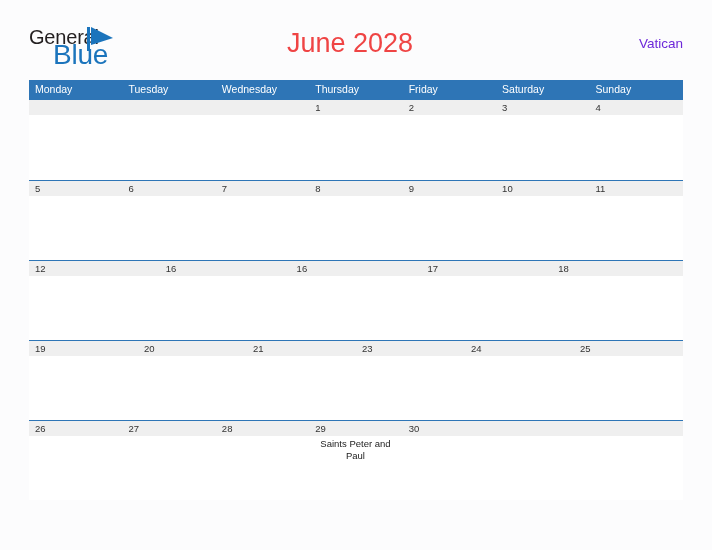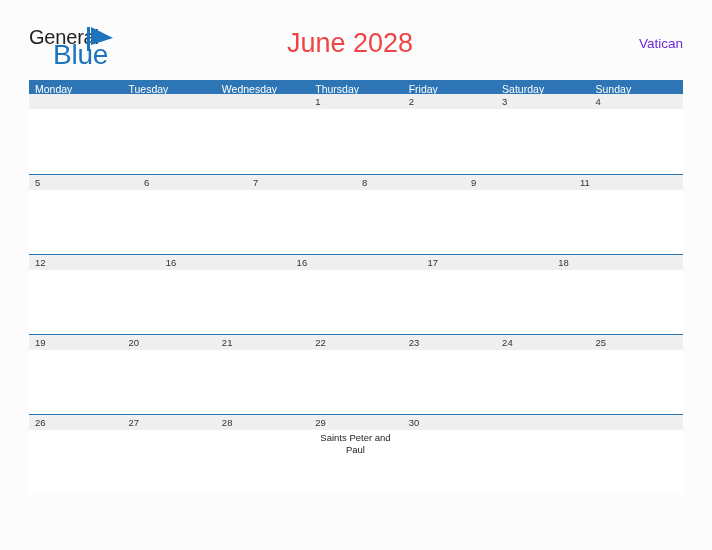--- a/index.html
+++ b/index.html
@@ -77,21 +77,21 @@
   }
 
   
   .calendar {
     margin: 6px 29px 0 29px;
     width: 654px;
   }
   .weekdays {
     display: flex;
     background: #2e75b6;
-    height: 14px;
+    height: 20px;
   }
   .weekday {
     flex: 1 1 0;
     color: #ffffff;
     font-size: 10.5px;
     line-height: 19px;
     padding-left: 6px;
     box-sizing: border-box;
   }
   .week {
@@ -239,20 +239,26 @@
             <div class="events"></div>
           </div>
           <div class="daycell">
             <div class="dateband">
               <div class="datenum">9</div>
             </div>
             <div class="events"></div>
           </div>
           <div class="daycell">
             <div class="dateband">
+              <div class="datenum">10</div>
+            </div>
+            <div class="events"></div>
+          </div>
+          <div class="daycell">
+            <div class="dateband">
               <div class="datenum">11</div>
             </div>
             <div class="events"></div>
           </div>
         </div>
         <div class="week">
           <div class="daycell">
             <div class="dateband">
               <div class="datenum">12</div>
             </div>
@@ -292,26 +298,20 @@
           </div>
           <div class="daycell">
             <div class="dateband">
               <div class="datenum">20</div>
             </div>
             <div class="events"></div>
           </div>
           <div class="daycell">
             <div class="dateband">
               <div class="datenum">21</div>
-            </div>
-            <div class="events"></div>
-          </div>
-          <div class="daycell">
-            <div class="dateband">
-              <div class="datenum">22</div>
             </div>
             <div class="events"></div>
           </div>
           <div class="daycell">
             <div class="dateband">
               <div class="datenum">23</div>
             </div>
             <div class="events"></div>
           </div>
           <div class="daycell">

